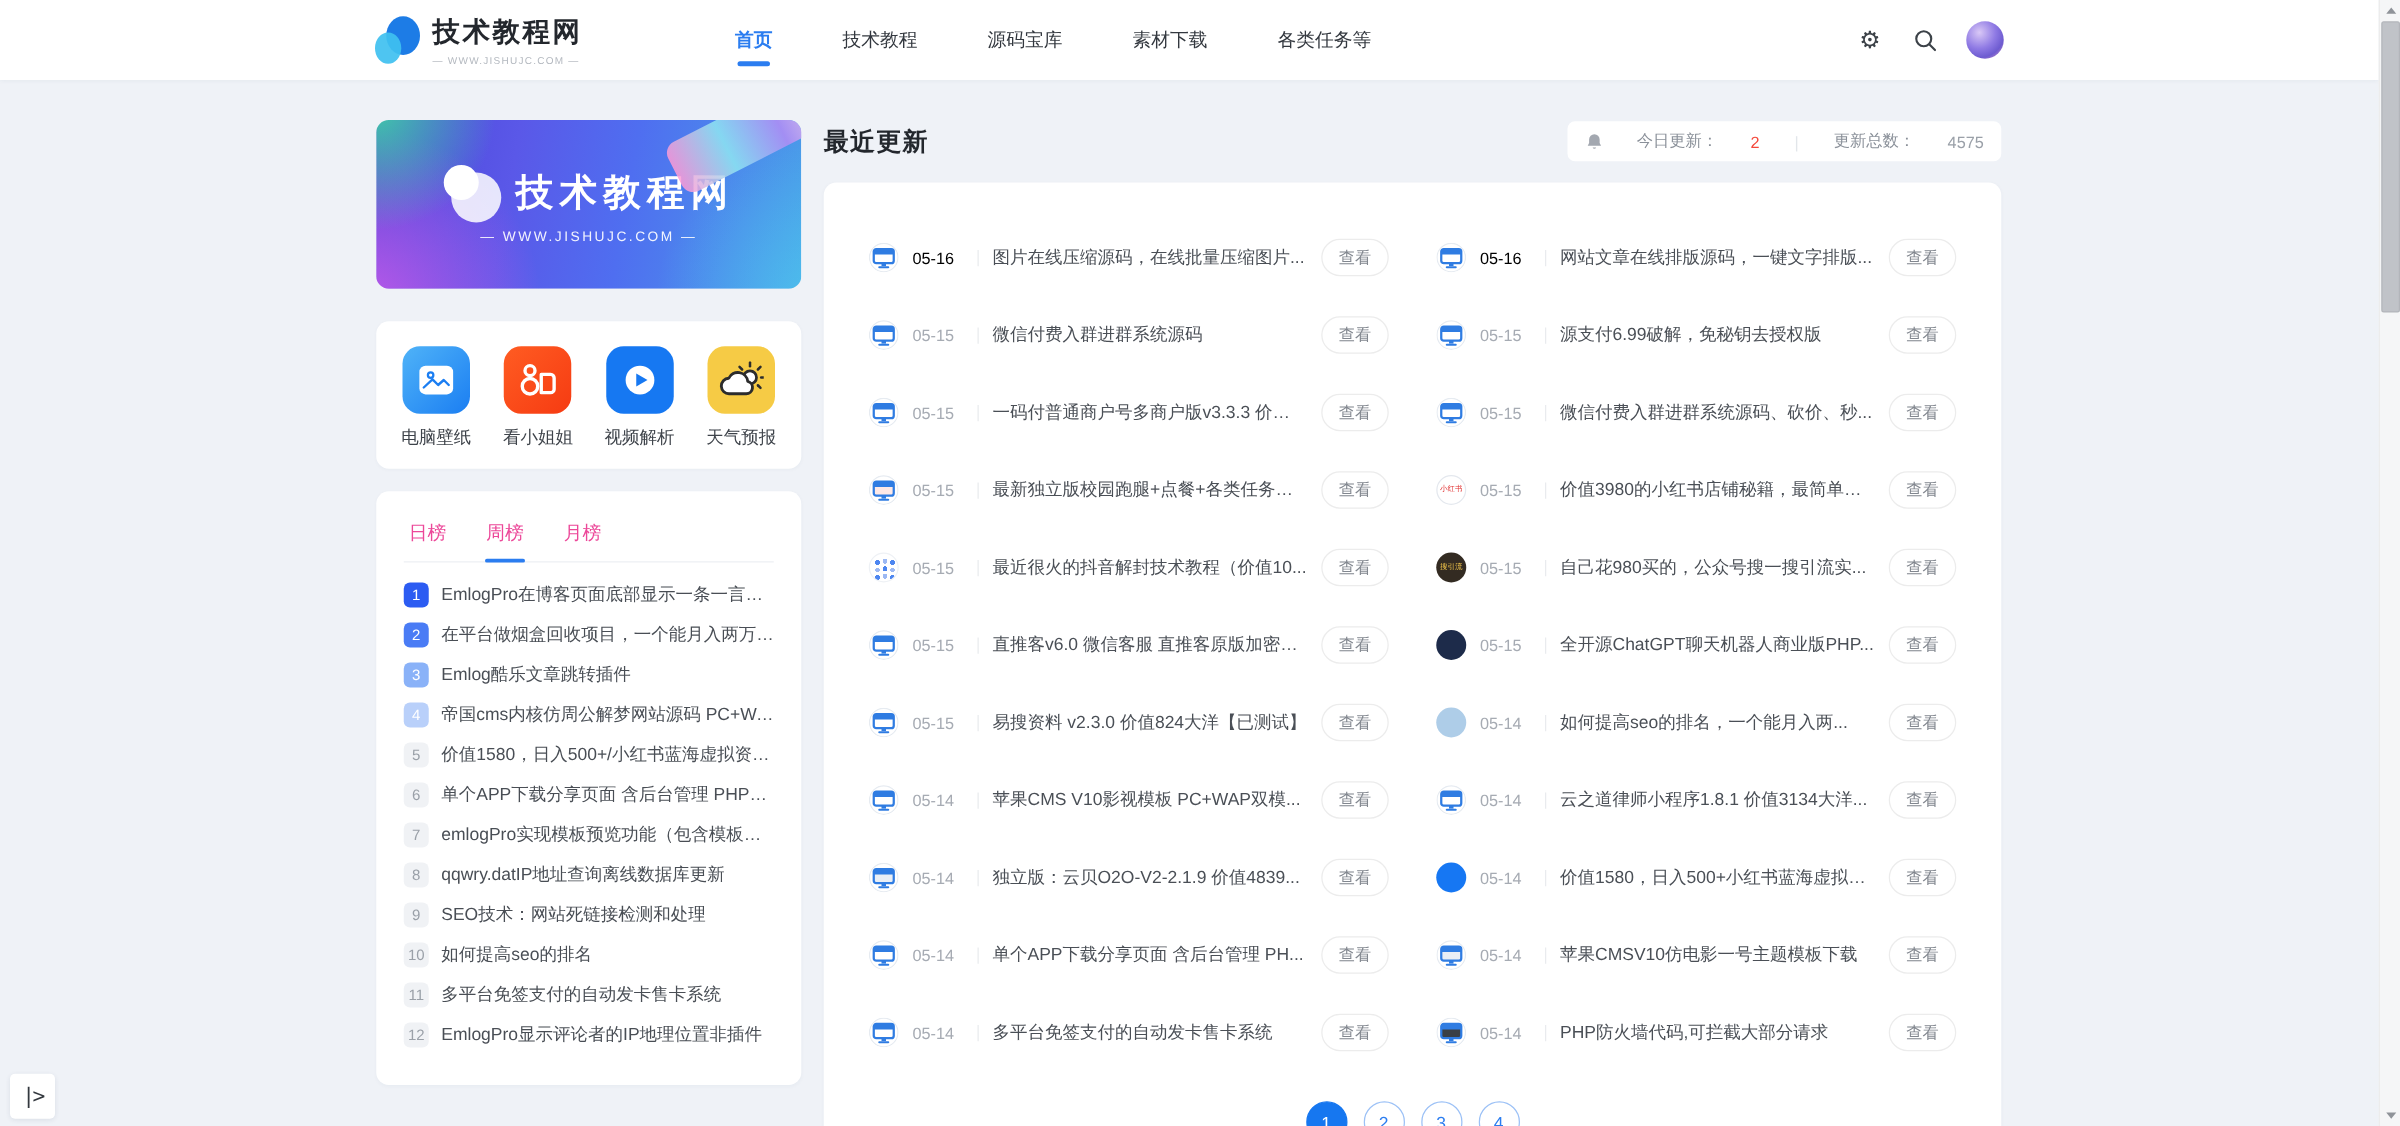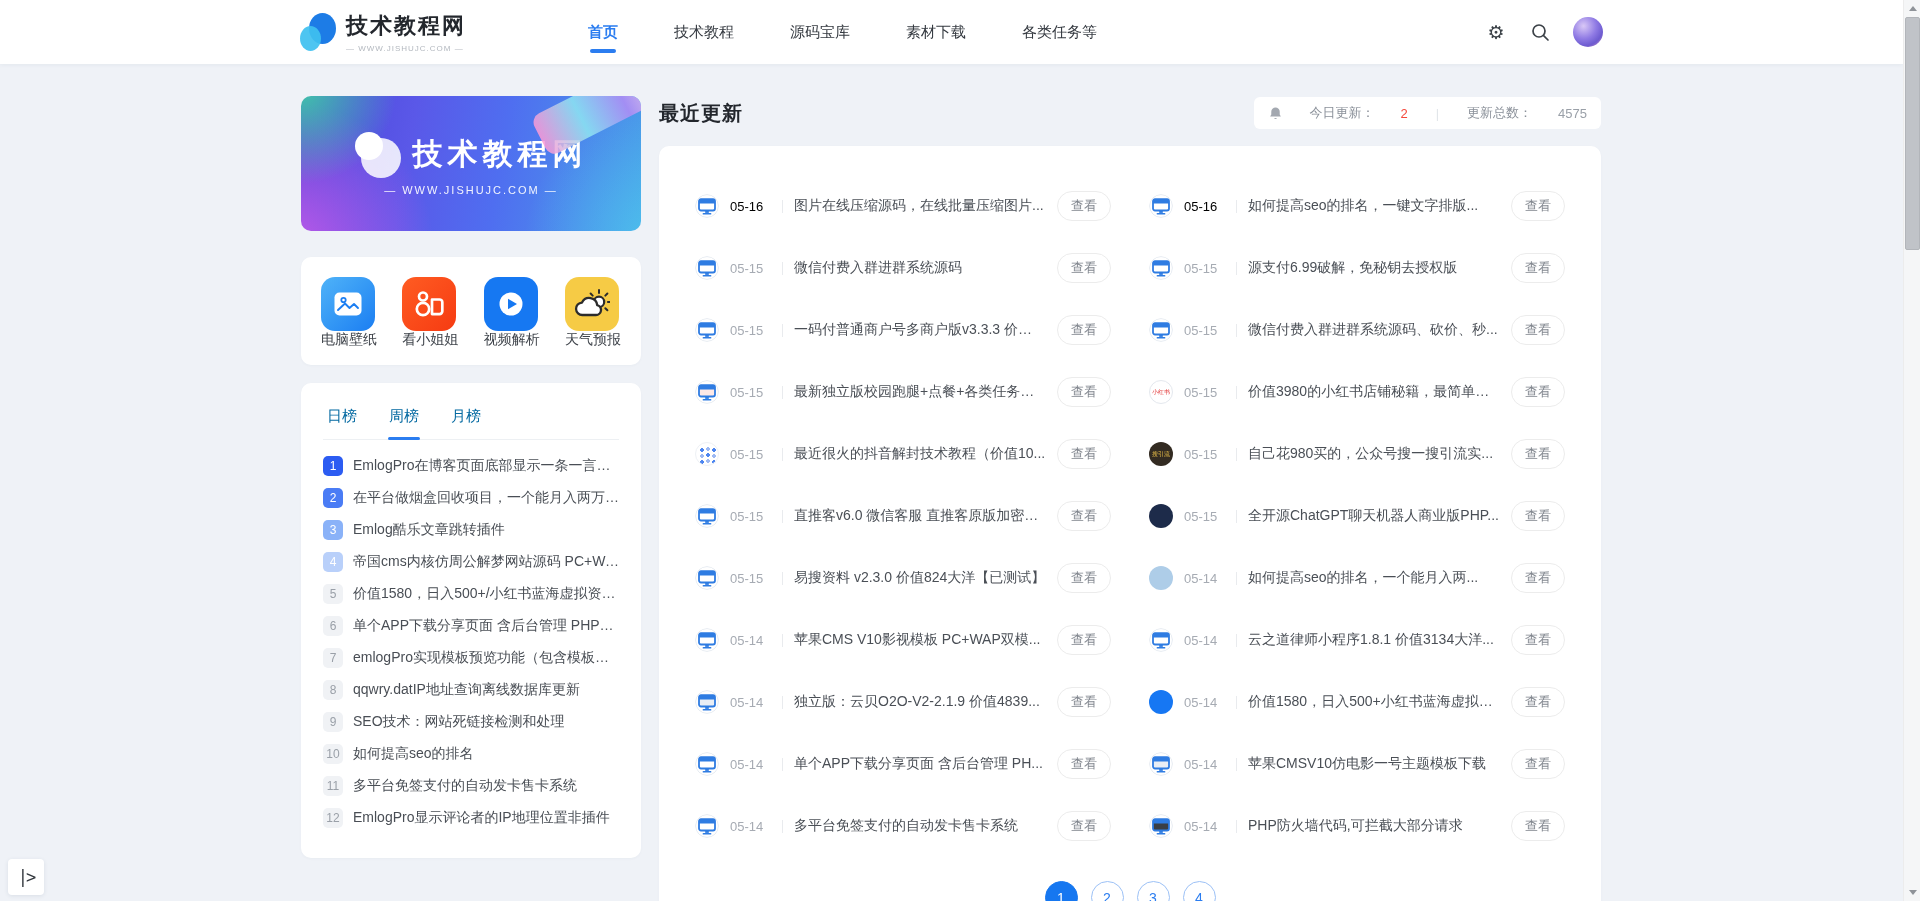--- a/index.html
+++ b/index.html
@@ -40,28 +40,28 @@
     background:linear-gradient(90deg,#ff9ad5 0%,#8fe6f2 35%,#b28df5 70%,#ffd2e8 100%)}
   .banner-row{display:flex;align-items:center;gap:12px}
   .banner-mark{position:relative;width:46px;height:46px;flex:none}
   .banner-mark .b1{position:absolute;width:40px;height:40px;border-radius:50%;background:rgba(255,255,255,.85);right:0;bottom:0}
   .banner-mark .b2{position:absolute;width:28px;height:28px;border-radius:50%;background:#fff;left:0;top:0}
   .banner-title{font-size:30px;font-weight:bold;color:#fff;letter-spacing:5px}
   .banner-sub{margin-top:6px;font-size:11px;color:rgba(255,255,255,.92);letter-spacing:2px}
 
   
   .apps-card{margin-top:26px;padding:20px 20px 16px;display:flex;justify-content:space-between}
-  .app{display:flex;flex-direction:column;align-items:flex-start;cursor:pointer}
+  .app{display:flex;flex-direction:column;align-items:center;gap:10px;cursor:pointer}
   .app-tile{width:54px;height:54px;border-radius:14px;display:flex;align-items:center;justify-content:center}
   .app-label{font-size:14px;color:#3e434a}
 
   
   .rank-card{margin-top:18px;padding:16px 22px 24px}
   .rank-tabs{display:flex;gap:28px;border-bottom:1px solid #edf0f3;padding:0 2px}
-  .rank-tab{font-size:15px;color:#0369a1;padding:8px 2px 13px;position:relative;cursor:pointer}
+  .rank-tab{font-size:15px;color:#ec4899;padding:8px 2px 13px;position:relative;cursor:pointer}
   .rank-tab.active::after{content:"";position:absolute;bottom:-1px;left:50%;transform:translateX(-50%);width:32px;height:3px;background:#2b7df0;border-radius:2px}
   .rank-list{margin-top:10px;list-style:none}
   .rank-item{display:flex;align-items:center;gap:10px;padding:6px 0;cursor:pointer}
   .rank-badge{width:20px;height:20px;border-radius:5px;background:#f0f2f5;color:#9aa0a8;font-size:12px;display:flex;align-items:center;justify-content:center;flex:none}
   .rank-badge.colored{color:#fff}
   .rank-text{font-size:14px;color:#494e55;white-space:nowrap;overflow:hidden;text-overflow:ellipsis}
 
   
   .main-head{display:flex;align-items:center;justify-content:space-between;height:30px}
   .main-title{font-size:20px;font-weight:bold;color:#23272d;letter-spacing:1px}
@@ -456,21 +456,21 @@
                 <svg width="24" height="24" viewBox="0 0 24 24">
                   <circle cx="12" cy="12" r="11.4" fill="#fff" stroke="#e6ebf1"></circle>
                   <rect x="4" y="5.2" width="16" height="11.3" rx="2" fill="#fff" stroke="#2f7ce2" stroke-width="1.8"></rect>
                   <path d="M6 5.2 h12 a2 2 0 0 1 2 2 v2.3 H4 V7.2 a2 2 0 0 1 2-2 Z" fill="#2f7ce2"></path>
                   <rect x="10.2" y="16.5" width="3.6" height="2.4" fill="#2f7ce2"></rect>
                   <rect x="7.6" y="18.9" width="8.8" height="1.7" rx="0.85" fill="#2f7ce2"></rect>
                 </svg>
               </span>
     <span class="a-date red">05-16</span>
     <span class="a-sep"></span>
-    <span class="a-title">如何提高seo的排名，一键文字排版...</span>
+    <span class="a-title">网站文章在线排版源码，一键文字排版...</span>
     <span class="a-view">查看</span>
   </div>
             <div class="article-row">
     <span class="fav">
                 <svg width="24" height="24" viewBox="0 0 24 24">
                   <circle cx="12" cy="12" r="11.4" fill="#fff" stroke="#e6ebf1"></circle>
                   <rect x="4" y="5.2" width="16" height="11.3" rx="2" fill="#fff" stroke="#2f7ce2" stroke-width="1.8"></rect>
                   <path d="M6 5.2 h12 a2 2 0 0 1 2 2 v2.3 H4 V7.2 a2 2 0 0 1 2-2 Z" fill="#2f7ce2"></path>
                   <rect x="10.2" y="16.5" width="3.6" height="2.4" fill="#2f7ce2"></rect>
                   <rect x="7.6" y="18.9" width="8.8" height="1.7" rx="0.85" fill="#2f7ce2"></rect>

